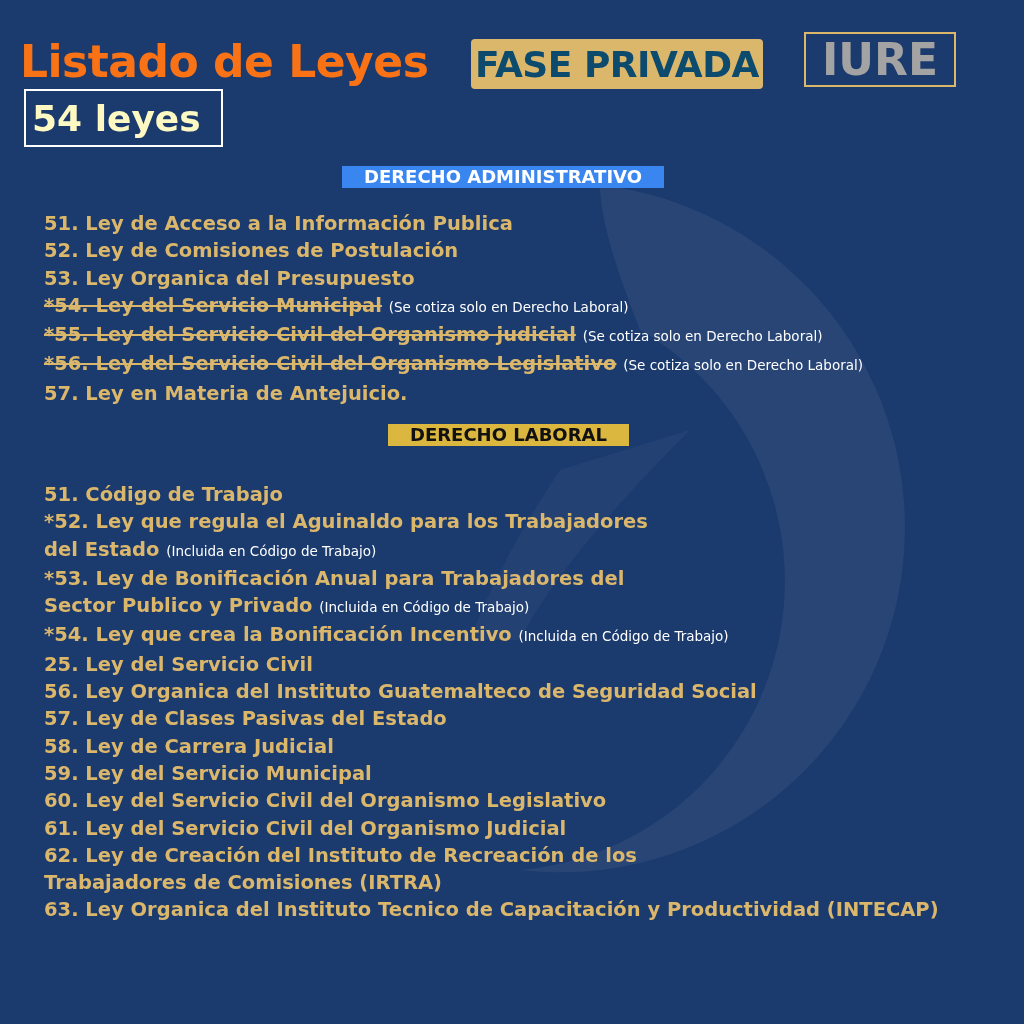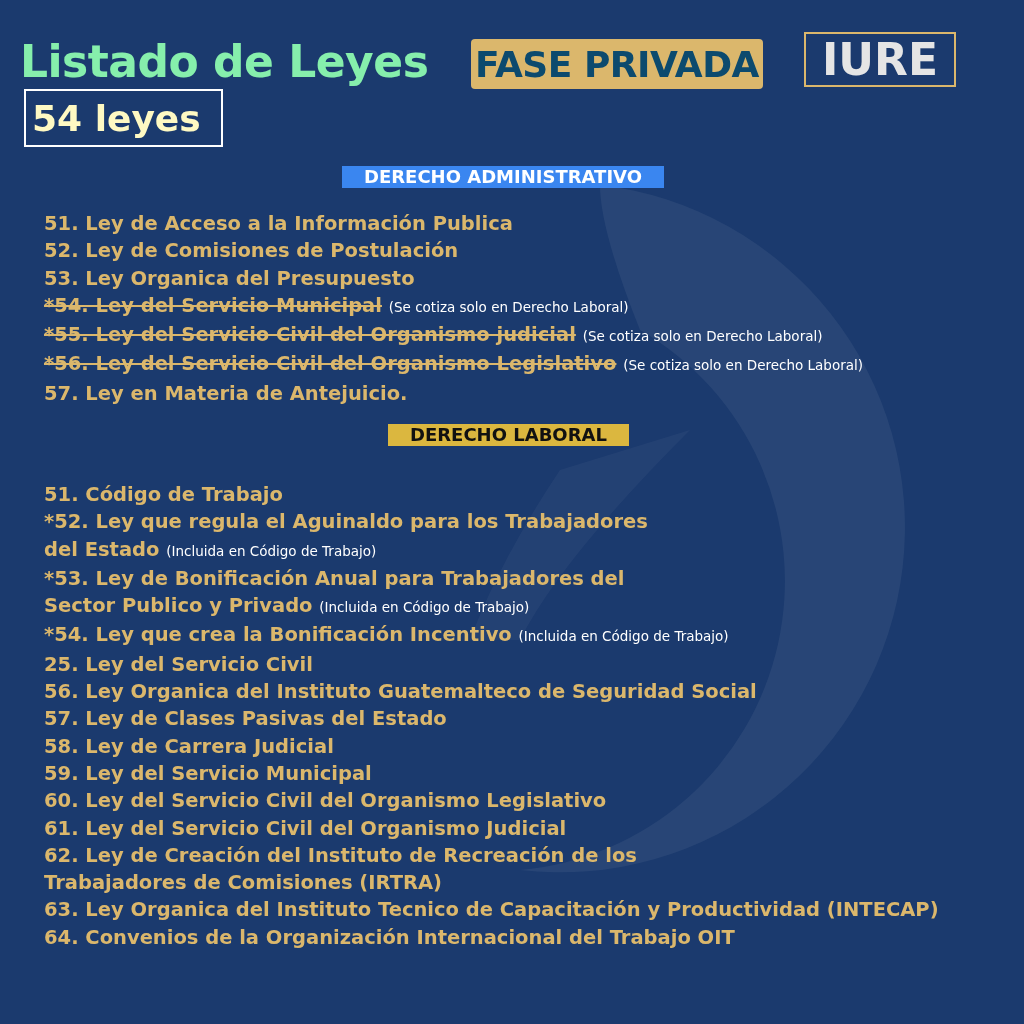--- a/index.html
+++ b/index.html
@@ -5,33 +5,33 @@
   html, body { margin: 0; padding: 0; }
   body {
     width: 1024px; height: 1024px; overflow: hidden;
     background: #1b3a6e;
     position: relative;
     font-family: "DejaVu Sans", sans-serif;
   }
   .watermark { position: absolute; left: 0; top: 0; width: 1024px; height: 1024px; pointer-events: none; }
   .header-title {
     position: absolute; left: 20px; top: 32px;
-    color: #86efac; font-weight: bold; font-size: 44px; letter-spacing: -0.5px;
+    color: #f97316; font-weight: bold; font-size: 44px; letter-spacing: -0.5px;
     font-family: "DejaVu Sans", sans-serif; line-height: 60px; white-space: nowrap;
   }
   .phase-badge {
     position: absolute; left: 471px; top: 39px; width: 292px; height: 50px;
     background: #dbb76c; border-radius: 4px;
     color: #0c4a6e; font-weight: bold; font-size: 36px; letter-spacing: -0.5px;
     display: flex; align-items: center; justify-content: center; white-space: nowrap;
   }
   .iure-badge {
     position: absolute; left: 804px; top: 32px; width: 152px; height: 55px;
     border: 2px solid #dbb76c; box-sizing: border-box;
-    color: #e5e5e5; font-weight: bold; font-size: 44px;
+    color: #a3a3a3; font-weight: bold; font-size: 44px;
     display: flex; align-items: center; justify-content: center;
   }
   .count-box {
     position: absolute; left: 24px; top: 89px; width: 199px; height: 58px;
     border: 2px solid #ffffff; box-sizing: border-box;
     color: #fef9c3; font-weight: bold; font-size: 36px;
     display: flex; align-items: center; padding-left: 6px;
   }
   .section-badge {
     position: absolute; font-weight: bold; font-size: 18px; height: 22px; line-height: 22px;
@@ -84,14 +84,13 @@
   <li><span>25. Ley del Servicio Civil</span></li>
   <li><span>56. Ley Organica del Instituto Guatemalteco de Seguridad Social</span></li>
   <li><span>57. Ley de Clases Pasivas del Estado</span></li>
   <li><span>58. Ley de Carrera Judicial</span></li>
   <li><span>59. Ley del Servicio Municipal</span></li>
   <li><span>60. Ley del Servicio Civil del Organismo Legislativo</span></li>
   <li><span>61. Ley del Servicio Civil del Organismo Judicial</span></li>
   <li><span>62. Ley de Creación del Instituto de Recreación de los</span></li>
   <li><span>Trabajadores de Comisiones (IRTRA)</span></li>
   <li><span>63. Ley Organica del Instituto Tecnico de Capacitación y Productividad (INTECAP)</span></li>
-  <li><span>64. Convenios de la Organización Internacional del Trabajo OIT</span></li>
 </ul>
 
 </body></html>

